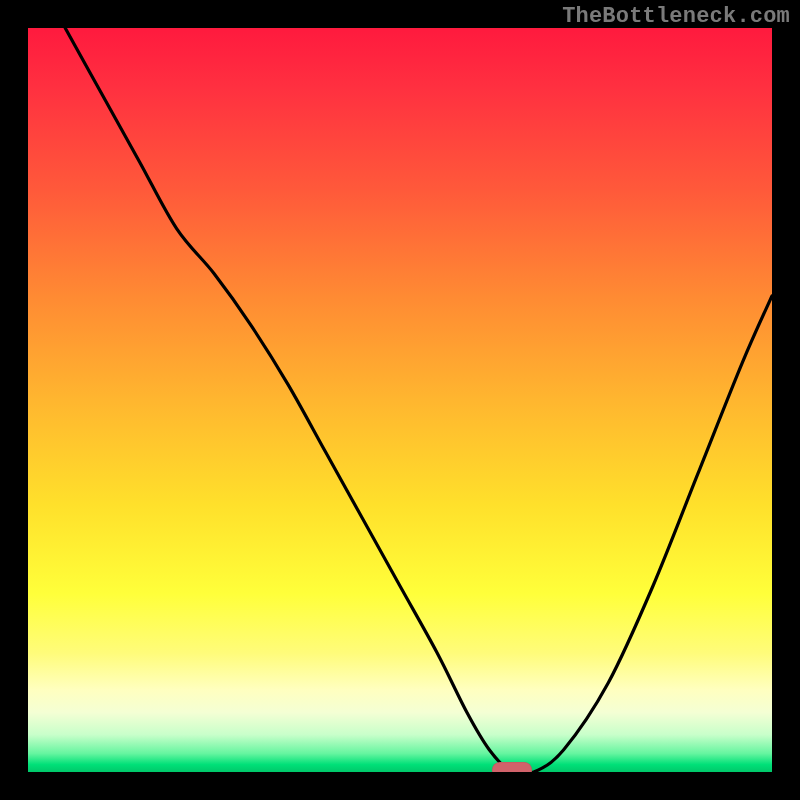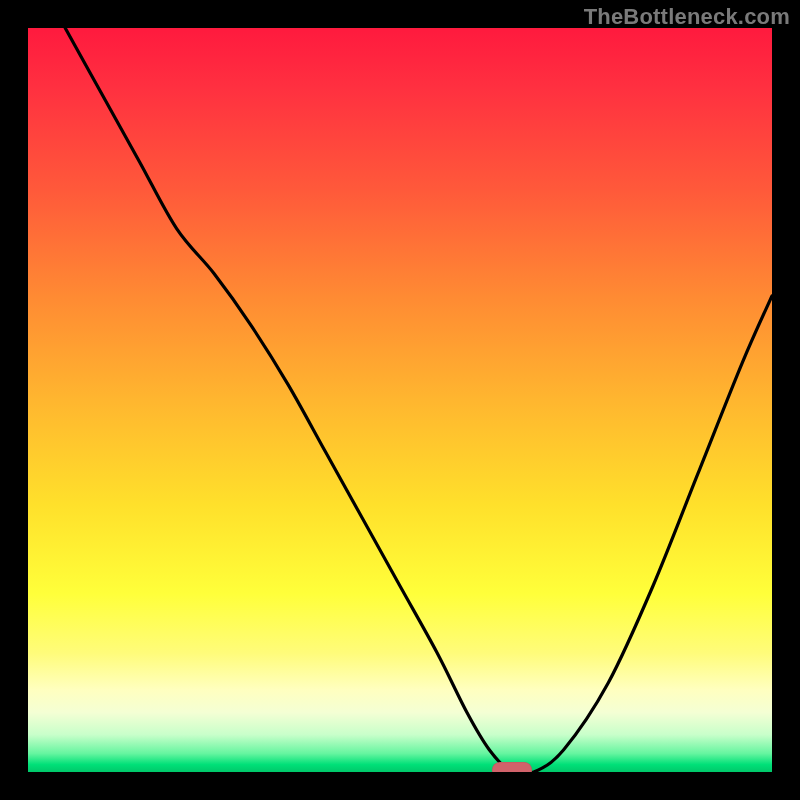--- a/index.html
+++ b/index.html
@@ -57,21 +57,21 @@
     width: 40px;
     height: 16px;
     border-radius: 8px;
     background: #d1626a;
     box-shadow: 0 0 0 0.5px rgba(0,0,0,0.1) inset;
   }
   .watermark {
     position: absolute;
     top: 4px;
     right: 10px;
-    font-family: Liberation Sans, sans-serif;
+    font-family: Liberation Mono, monospace;
     font-size: 22px;
     font-weight: 600;
     color: #7a7a7a;
     letter-spacing: 0.2px;
   }
 </style>
 </head>
 <body>
 
 <div class="frame">

